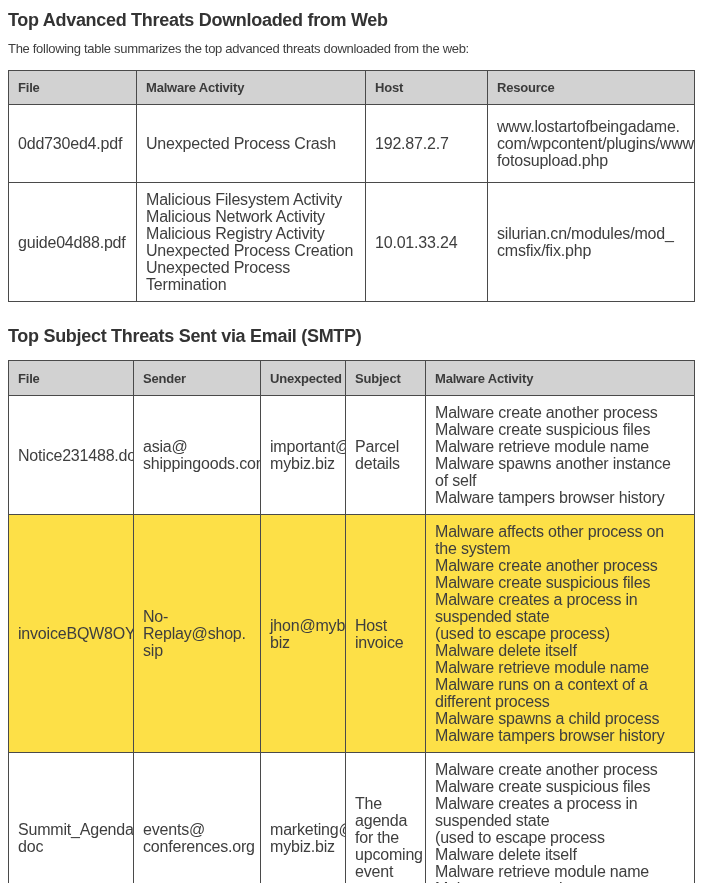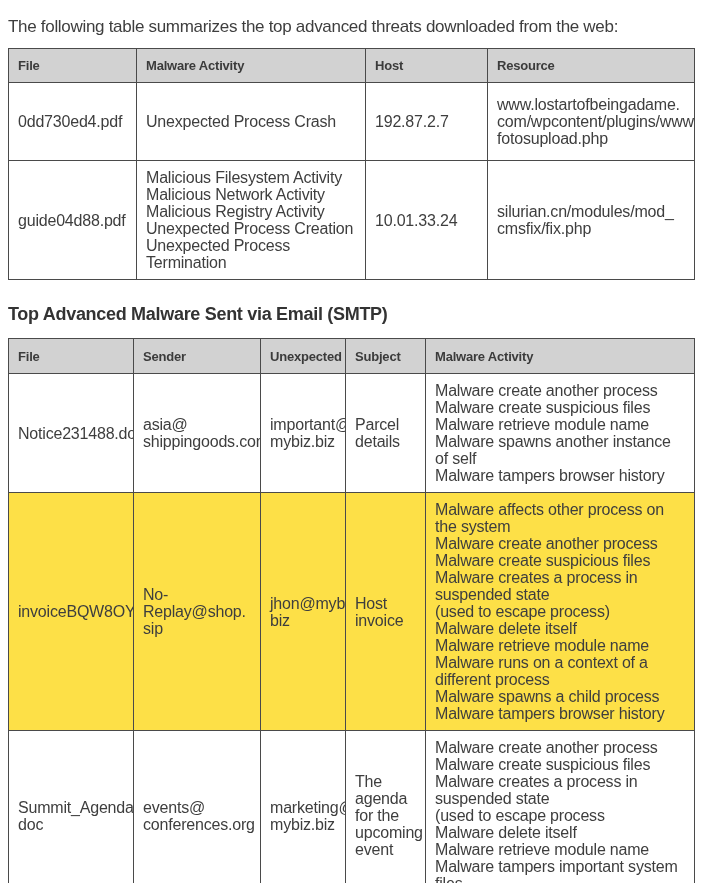--- a/index.html
+++ b/index.html
@@ -16,21 +16,21 @@
     font-size: 18px;
     font-weight: bold;
     color: #333333;
     letter-spacing: -0.3px;
     margin: 0;
     line-height: 22px;
   }
   .section-title.second { margin-top: 23px; }
 
   .section-intro {
-    font-size: 17px;
+    font-size: 13px;
     letter-spacing: -0.3px;
     margin: 9px 0 0 0;
     line-height: 17px;
   }
 
   table.report {
     border-collapse: collapse;
     table-layout: fixed;
     width: 686px;
     margin-top: 13px;
@@ -61,20 +61,21 @@
   .t2 thead tr { height: 35px; }
   .t2 tbody tr.r1 { height: 108px; }
   .t2 tbody tr.r2 { height: 197px; }
   .t2 tbody tr.r3 { height: 134px; }
 </style>
 </head>
 <body>
 
 <div class="page">
 
+  <h2 class="section-title">Top Advanced Threats Downloaded from Web</h2>
   <p class="section-intro">The following table summarizes the top advanced threats downloaded from the web:</p>
 
   <table class="report t1">
     <colgroup>
       <col style="width:128px">
         <col style="width:229px">
         <col style="width:122px">
         <col style="width:207px">
     </colgroup>
     <thead>
@@ -101,21 +102,21 @@
 Malicious Registry Activity
 Unexpected Process Creation
 Unexpected Process Termination</td>
         <td>10.01.33.24</td>
         <td>silurian.cn/modules/mod_
 cmsfix/fix.php</td>
       </tr>
     </tbody>
   </table>
 
-  <h2 class="section-title second">Top Advanced Malware Sent via Email (SMTP)</h2>
+  <h2 class="section-title second">Top Subject Threats Sent via Email (SMTP)</h2>
 
   <table class="report t2">
     <colgroup>
       <col style="width:125px">
         <col style="width:127px">
         <col style="width:85px">
         <col style="width:80px">
         <col style="width:269px">
     </colgroup>
     <thead>

